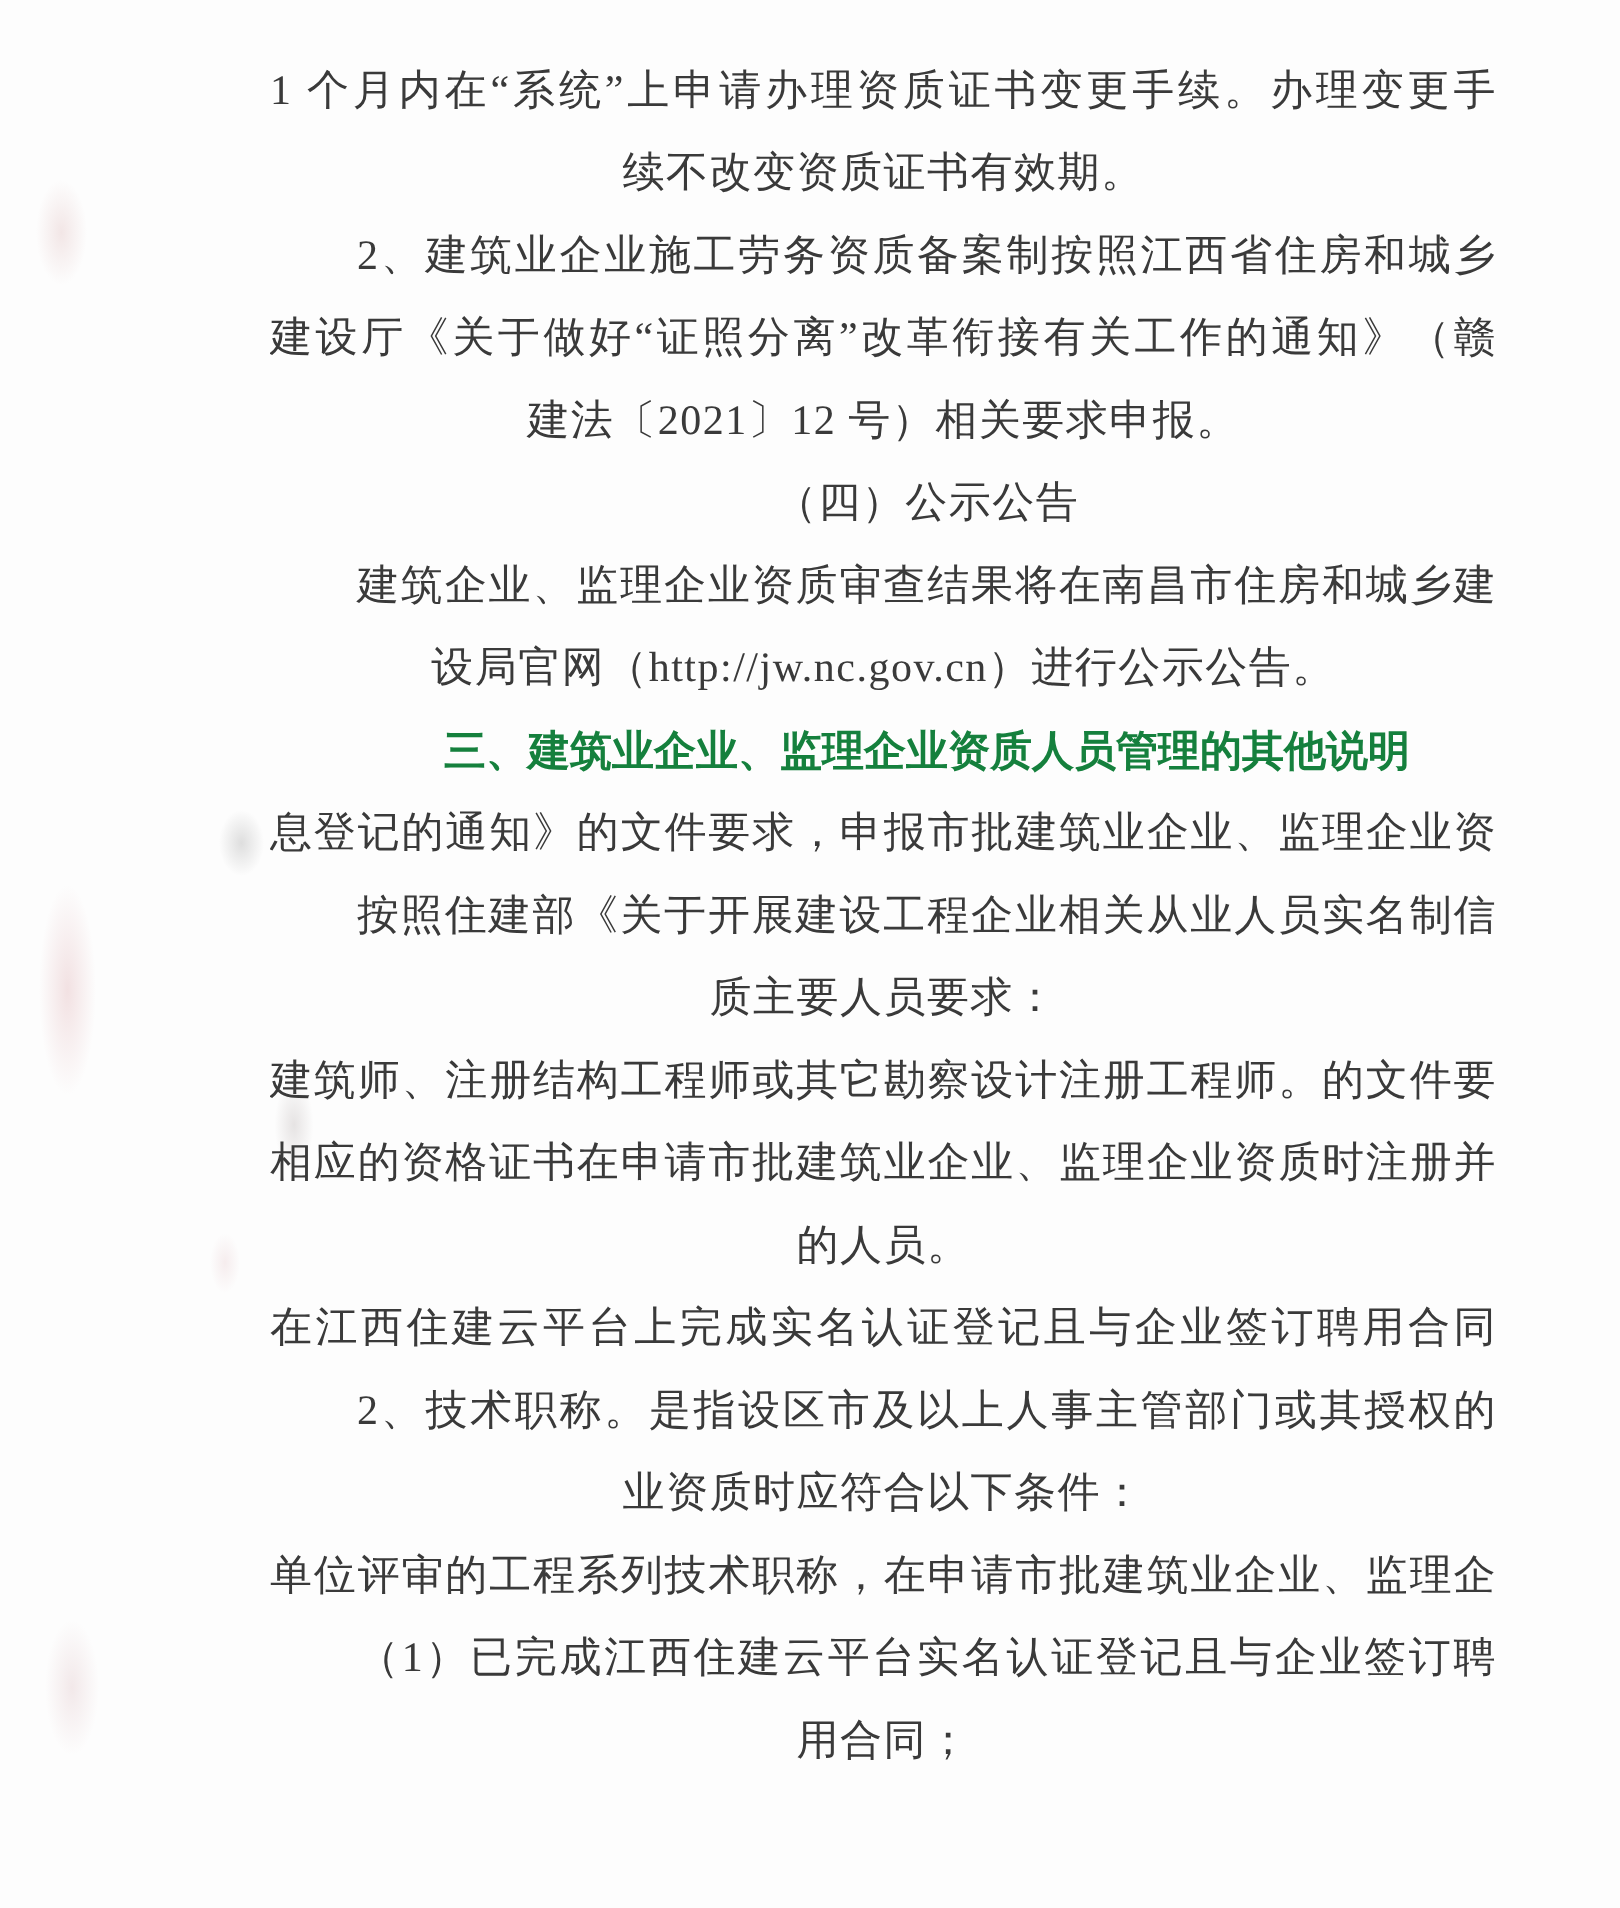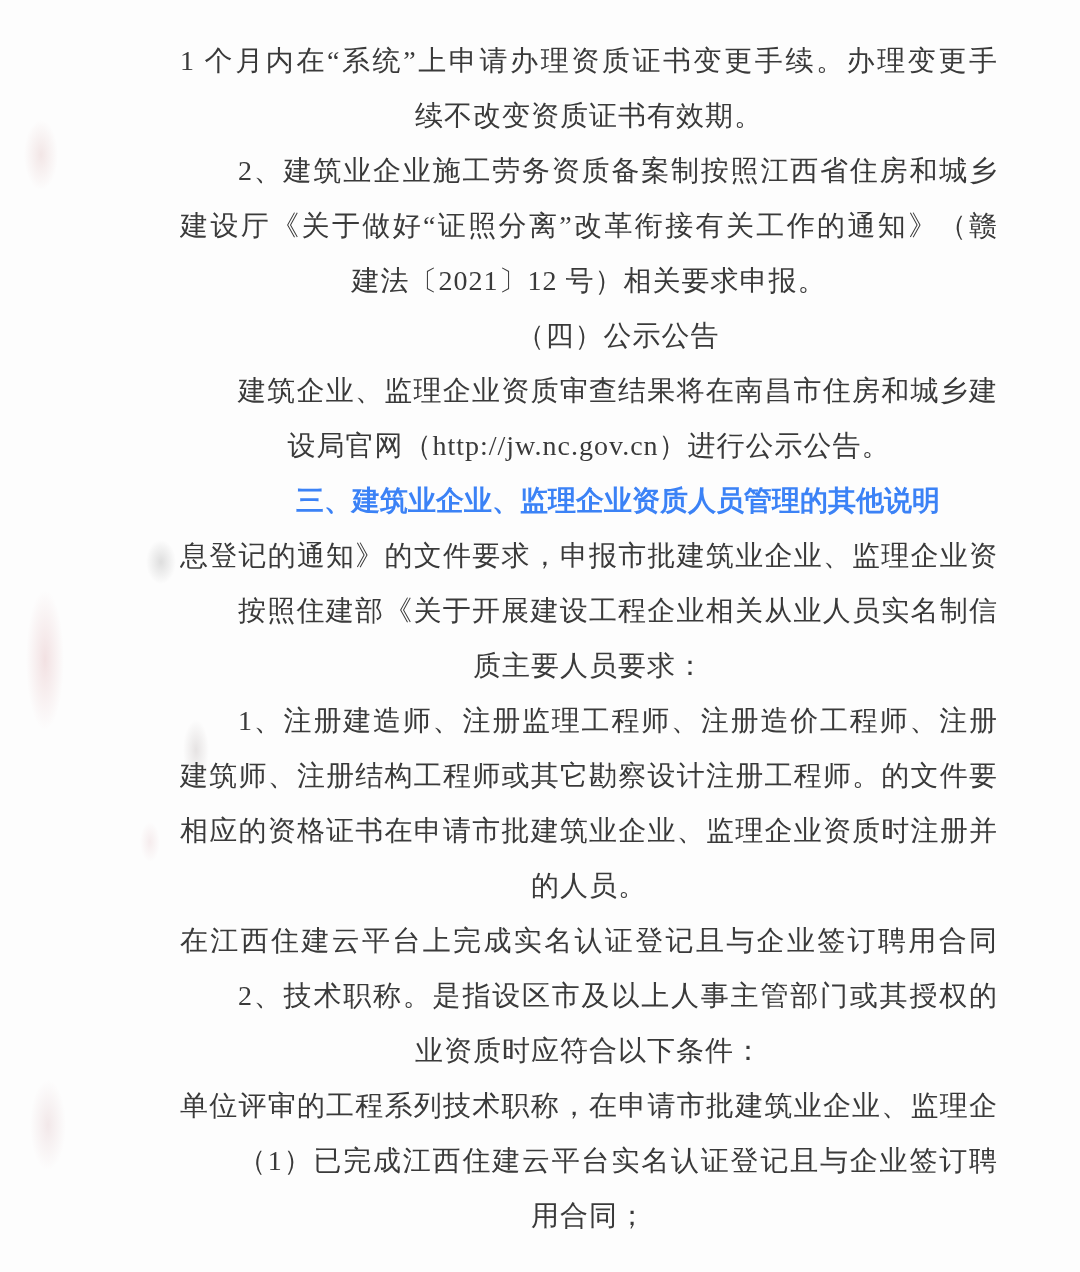--- a/index.html
+++ b/index.html
@@ -36,21 +36,21 @@
     white-space: normal;
     text-align: justify;
     text-align-last: justify;
   }
   .line.indent {
     padding-left: 58px;
   }
   .line.heading {
     font-family: "Liberation Sans", "DejaVu Sans", sans-serif;
     font-weight: 700;
-    color: #3b82f6;
+    color: #15803d;
     letter-spacing: 0;
   }
   
   .smudge {
     position: absolute;
     pointer-events: none;
     border-radius: 50%;
   }
   .s1 { left: 24px; top: 120px;  width: 34px; height: 70px;
         background: radial-gradient(closest-side, rgba(214,170,170,0.28), rgba(214,170,170,0)); }
@@ -83,21 +83,20 @@
     <div class="line indent justify">2、建筑业企业施工劳务资质备案制按照江西省住房和城乡</div>
     <div class="line justify">建设厅《关于做好“证照分离”改革衔接有关工作的通知》（赣</div>
     <div class="line">建法〔2021〕12 号）相关要求申报。</div>
     <div class="line indent">（四）公示公告</div>
     <div class="line indent justify">建筑企业、监理企业资质审查结果将在南昌市住房和城乡建</div>
     <div class="line">设局官网（http://jw.nc.gov.cn）进行公示公告。</div>
     <div class="line indent heading">三、建筑业企业、监理企业资质人员管理的其他说明</div>
     <div class="line justify">息登记的通知》的文件要求，申报市批建筑业企业、监理企业资</div>
     <div class="line indent justify">按照住建部《关于开展建设工程企业相关从业人员实名制信</div>
     <div class="line">质主要人员要求：</div>
-    <div class="line indent justify">1、注册建造师、注册监理工程师、注册造价工程师、注册</div>
     <div class="line justify">建筑师、注册结构工程师或其它勘察设计注册工程师。的文件要求</div>
     <div class="line justify">相应的资格证书在申请市批建筑业企业、监理企业资质时注册并</div>
     <div class="line">的人员。</div>
     <div class="line justify">在江西住建云平台上完成实名认证登记且与企业签订聘用合同</div>
     <div class="line indent justify">2、技术职称。是指设区市及以上人事主管部门或其授权的</div>
     <div class="line">业资质时应符合以下条件：</div>
     <div class="line justify">单位评审的工程系列技术职称，在申请市批建筑业企业、监理企</div>
     <div class="line indent justify">（1）已完成江西住建云平台实名认证登记且与企业签订聘</div>
     <div class="line">用合同；</div>
   </div>

